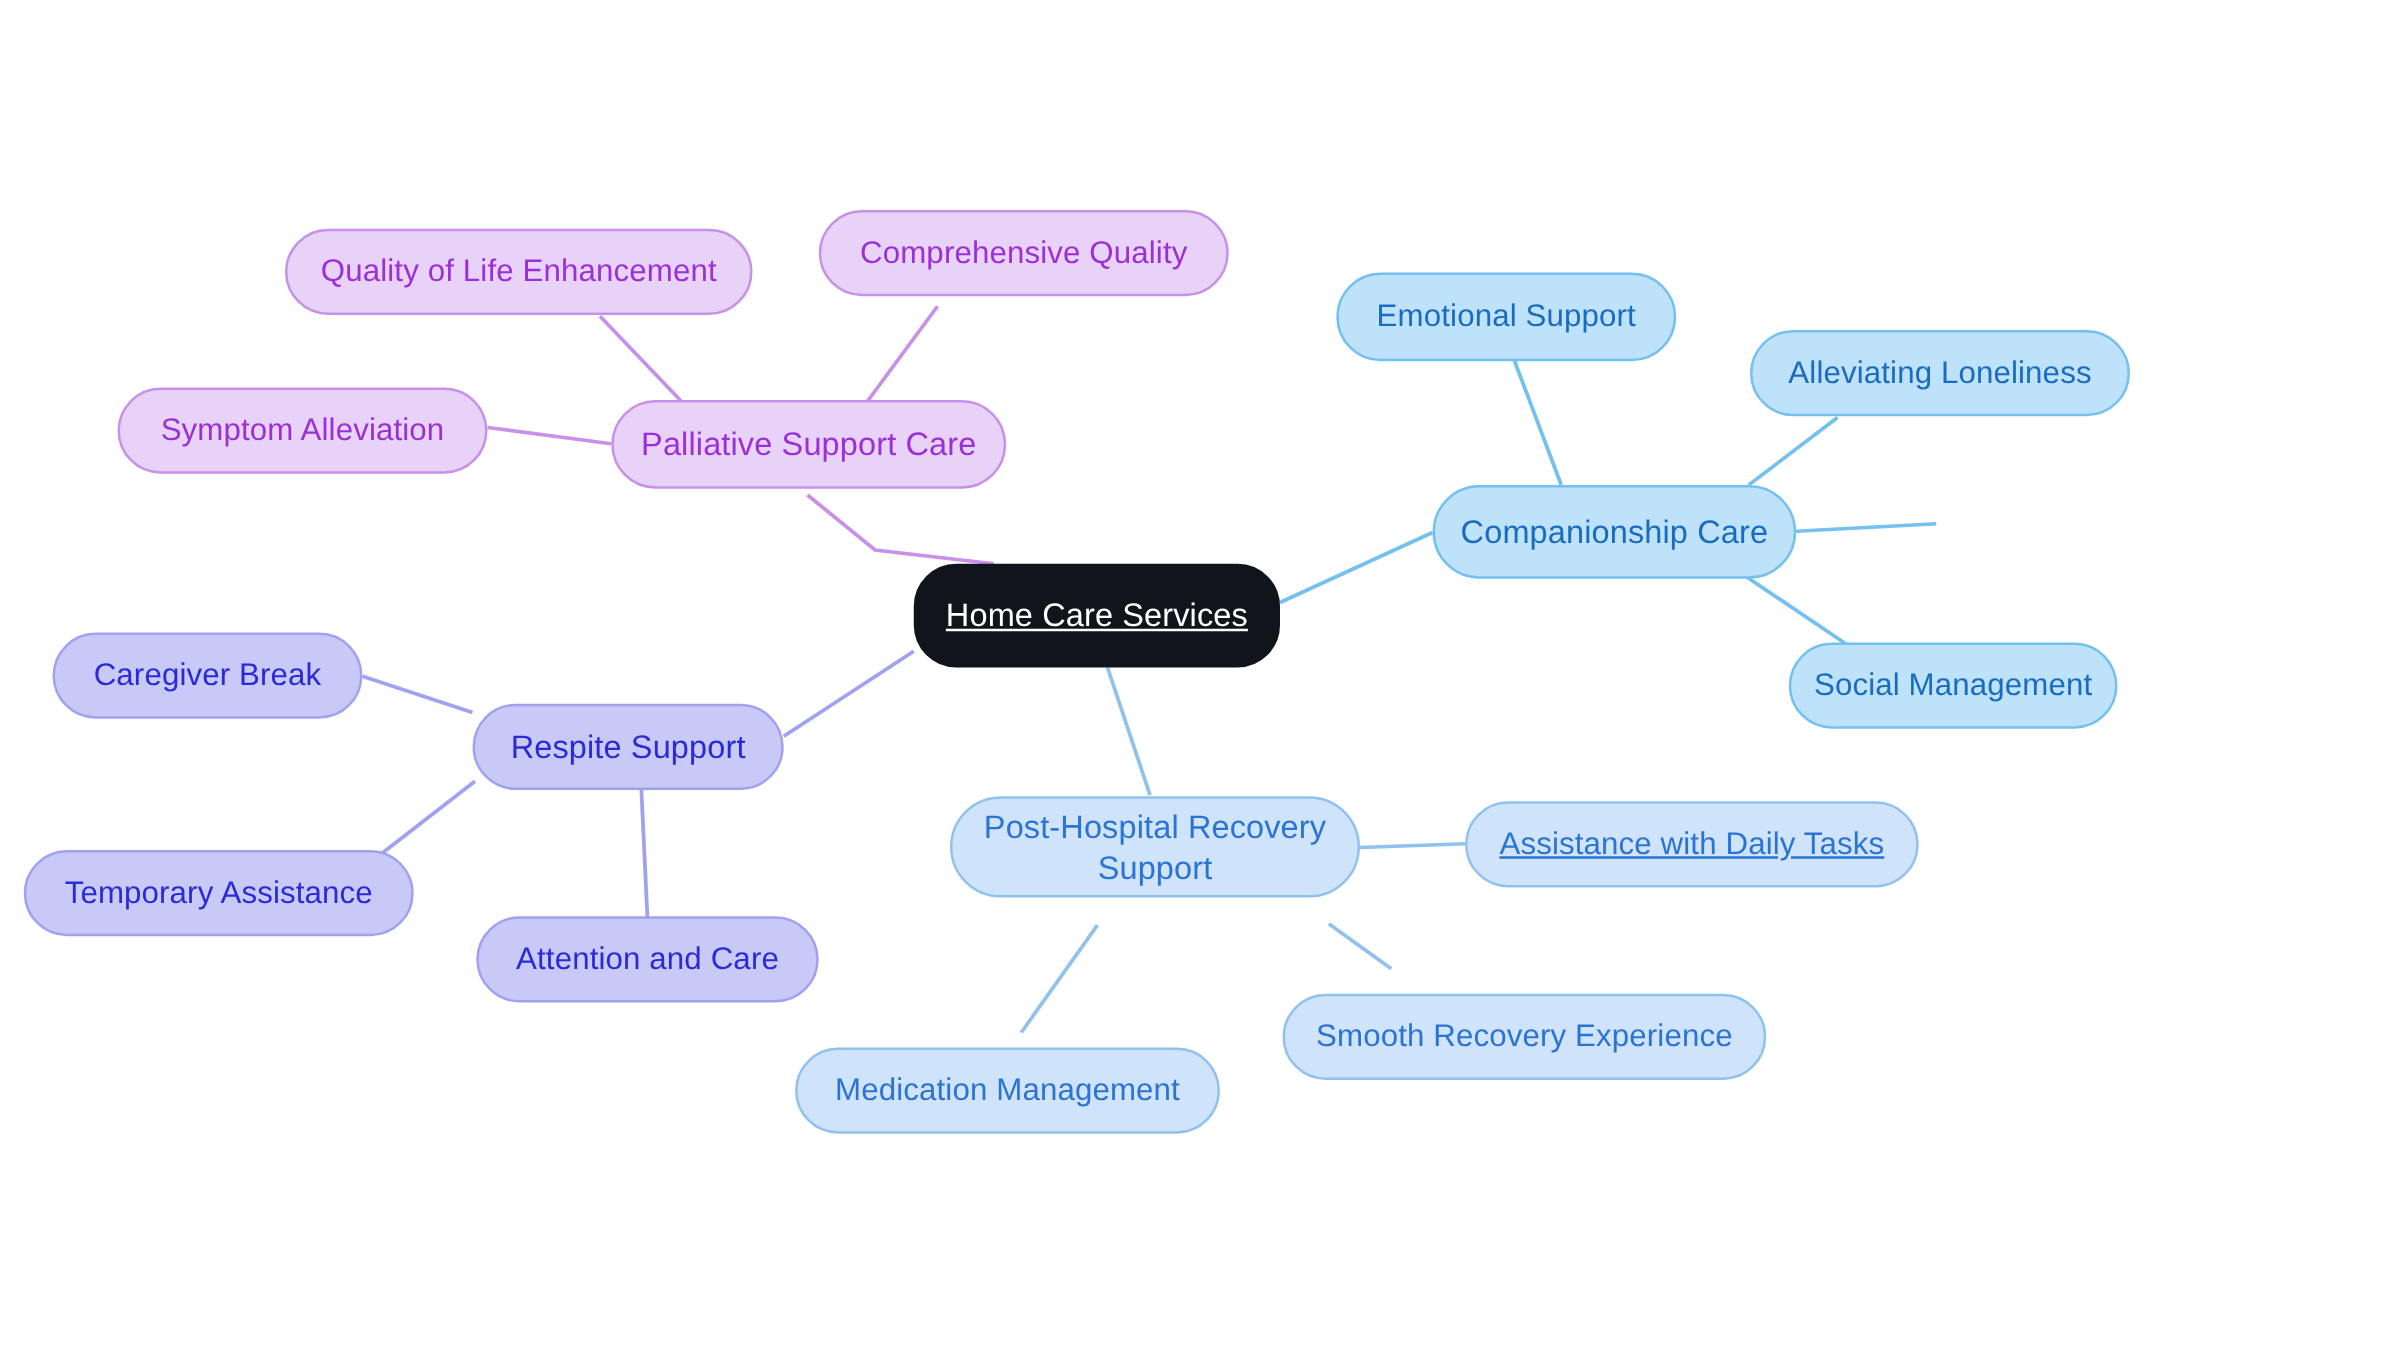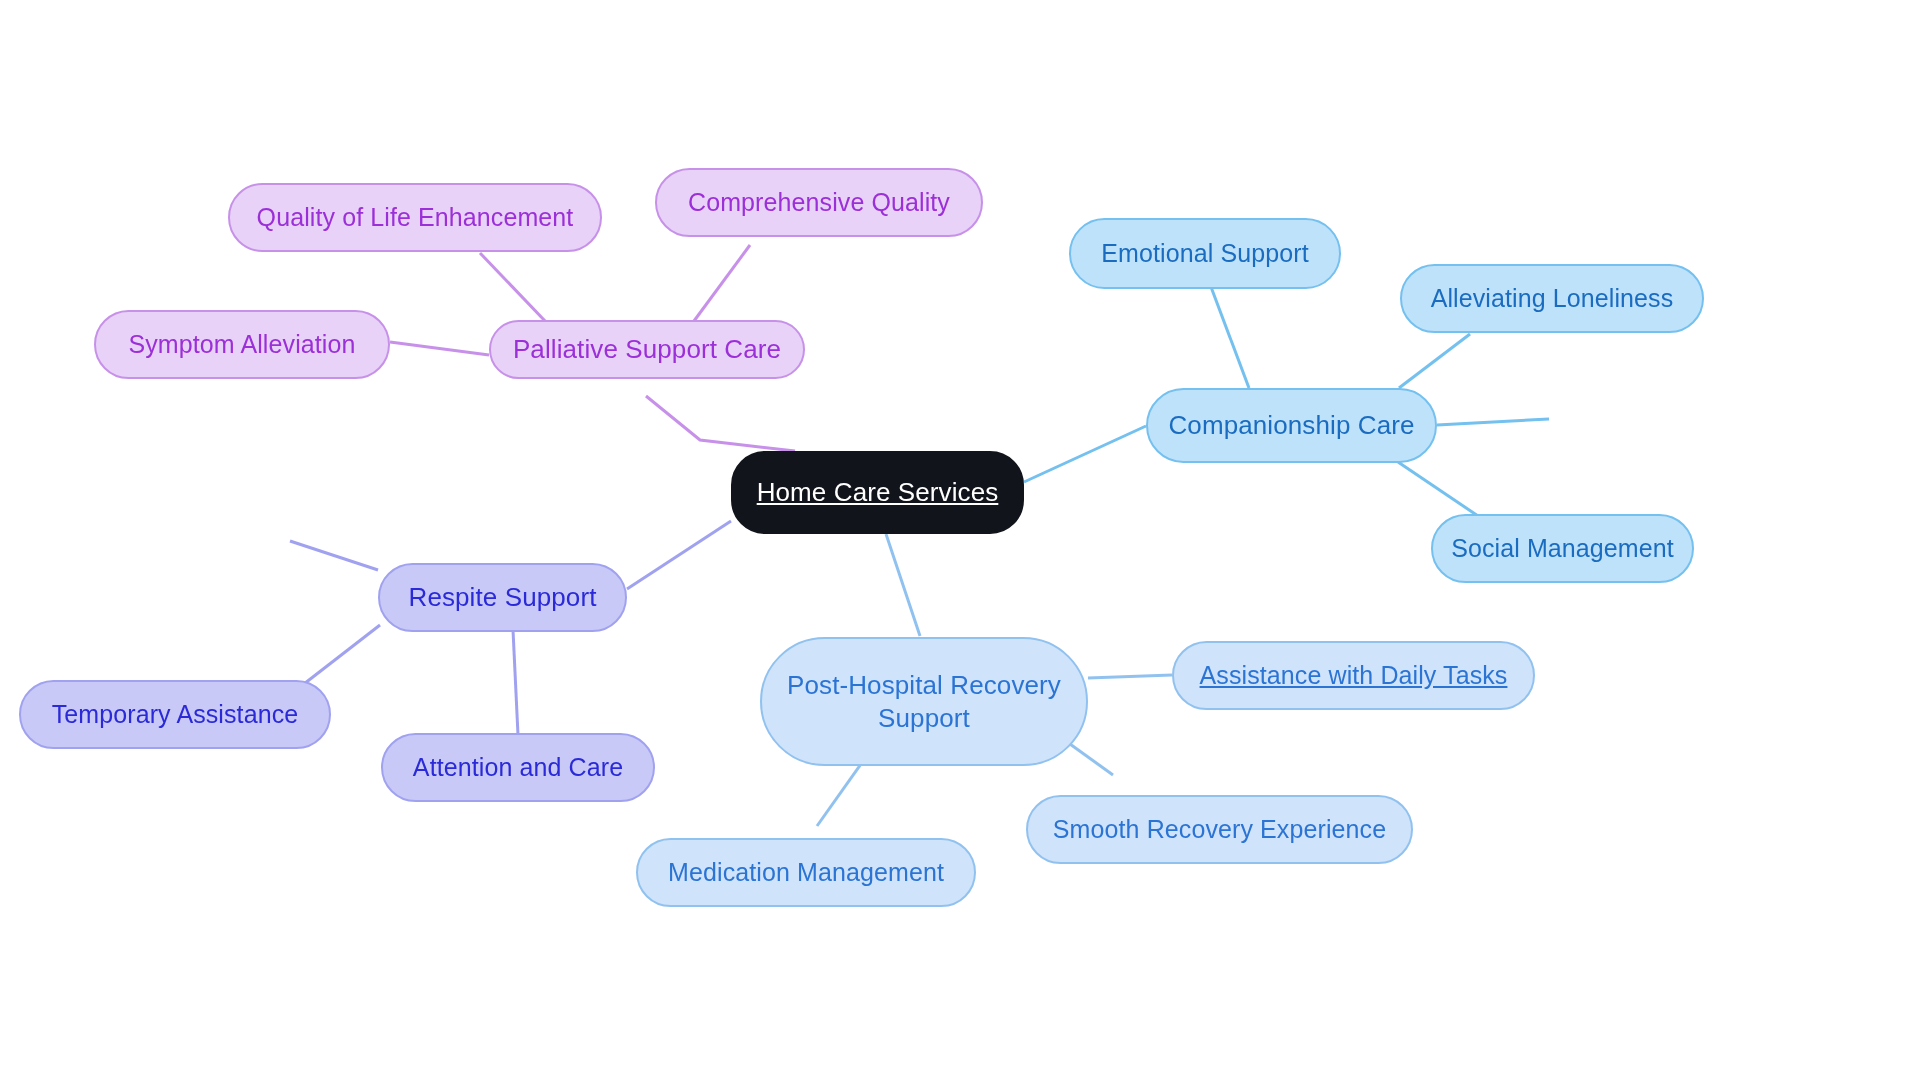--- a/index.html
+++ b/index.html
@@ -126,51 +126,54 @@
 
   <div class="node node-leaf pal-blue" style="left:1400px; top:264px; width:304px; height:69px;">
     <span>Alleviating Loneliness</span>
   </div>
 
 
   <div class="node node-leaf pal-blue" style="left:1431px; top:514px; width:263px; height:69px;">
     <span>Social Management</span>
   </div>
 
-  <div class="node node-branch pal-softblue" style="left:760px; top:637px; width:328px; height:129px;">
+  <div class="node node-branch pal-softblue" style="left:760px; top:637px; width:328px; height:81px;">
     <span>Post-Hospital Recovery
 Support</span>
   </div>
 
   <div class="node node-leaf pal-softblue" style="left:1172px; top:641px; width:363px; height:69px;text-decoration:underline;">
     <span>Assistance with Daily Tasks</span>
   </div>
 
   <div class="node node-leaf pal-softblue" style="left:1026px; top:795px; width:387px; height:69px;">
     <span>Smooth Recovery Experience</span>
   </div>
 
   <div class="node node-leaf pal-softblue" style="left:636px; top:838px; width:340px; height:69px;">
     <span>Medication Management</span>
   </div>
 
   <div class="node node-branch pal-periwinkle" style="left:378px; top:563px; width:249px; height:69px;">
     <span>Respite Support</span>
   </div>
 
+  <div class="node node-leaf pal-periwinkle" style="left:42px; top:506px; width:248px; height:69px;">
+    <span>Caregiver Break</span>
+  </div>
 
   <div class="node node-leaf pal-periwinkle" style="left:19px; top:680px; width:312px; height:69px;">
     <span>Temporary Assistance</span>
   </div>
 
   <div class="node node-leaf pal-periwinkle" style="left:381px; top:733px; width:274px; height:69px;">
     <span>Attention and Care</span>
   </div>
 
-  <div class="node node-branch pal-lavender" style="left:489px; top:320px; width:316px; height:59px;">
+  <div class="node node-branch pal-lavender" style="left:489px; top:320px; width:316px; height:71px;">
     <span>Palliative Support Care</span>
   </div>
 
   <div class="node node-leaf pal-lavender" style="left:228px; top:183px; width:374px; height:69px;">
     <span>Quality of Life Enhancement</span>
   </div>
 
   <div class="node node-leaf pal-lavender" style="left:655px; top:168px; width:328px; height:69px;">
     <span>Comprehensive Quality</span>
   </div>

